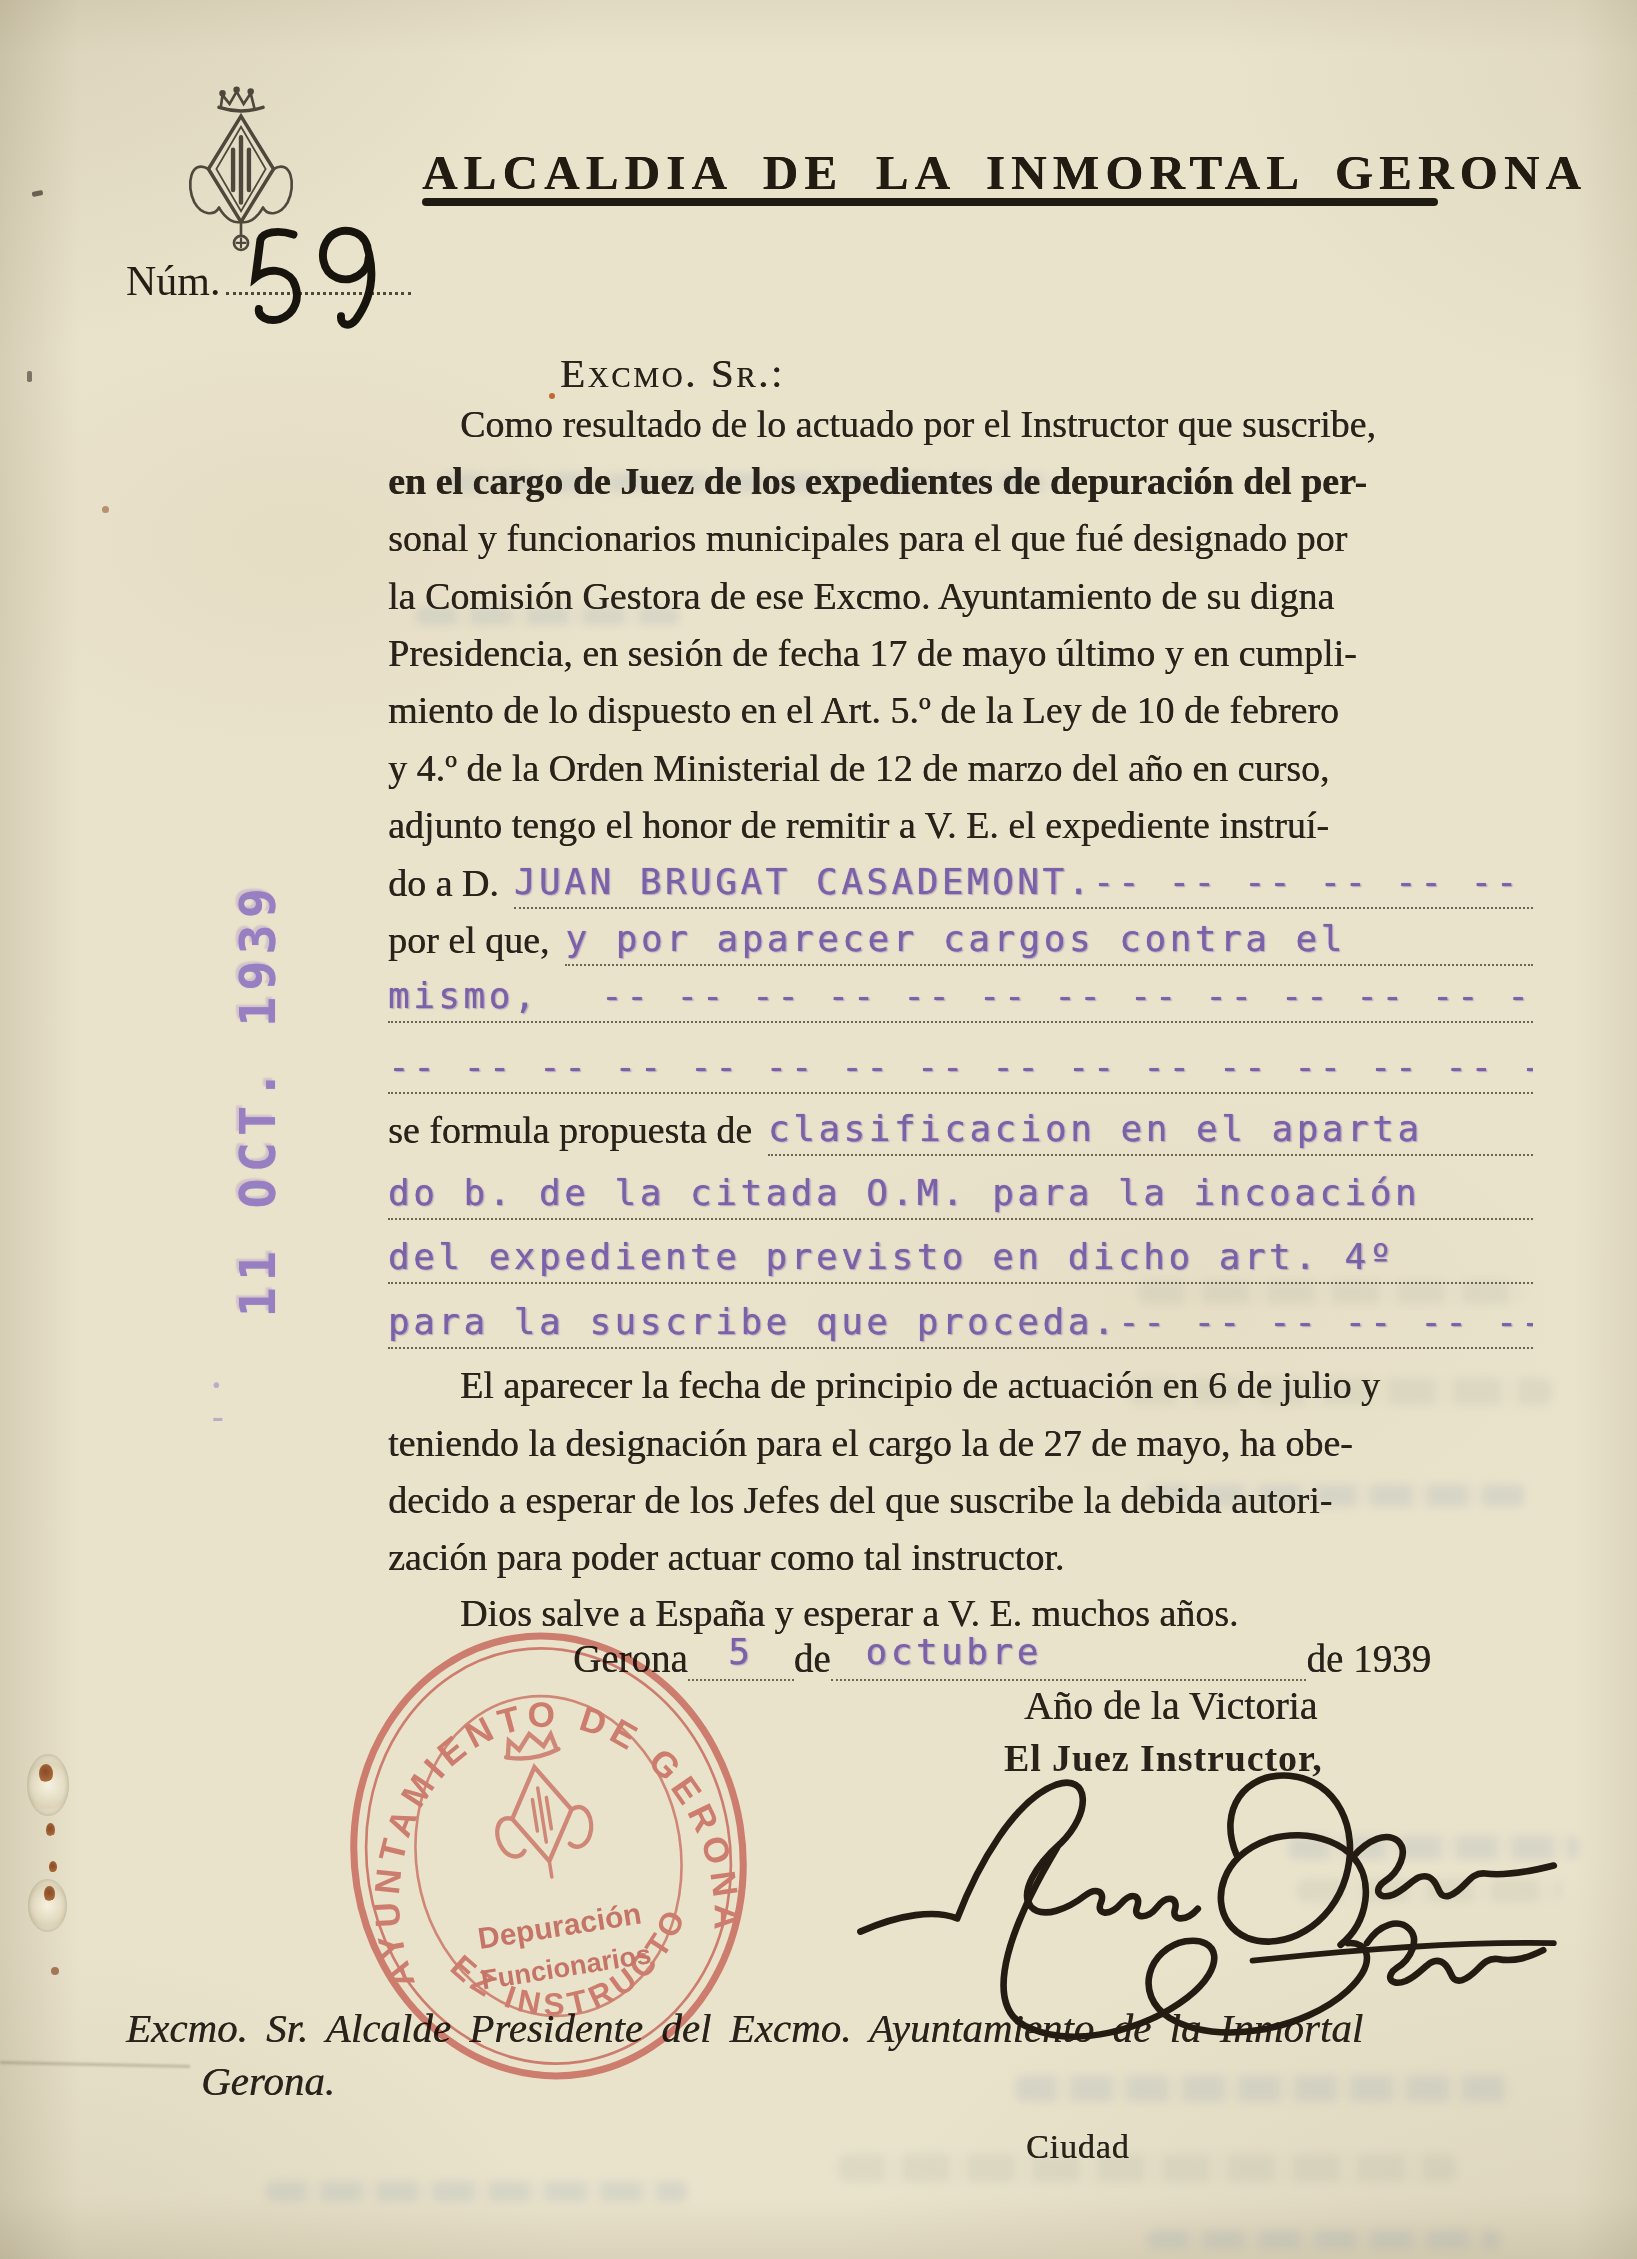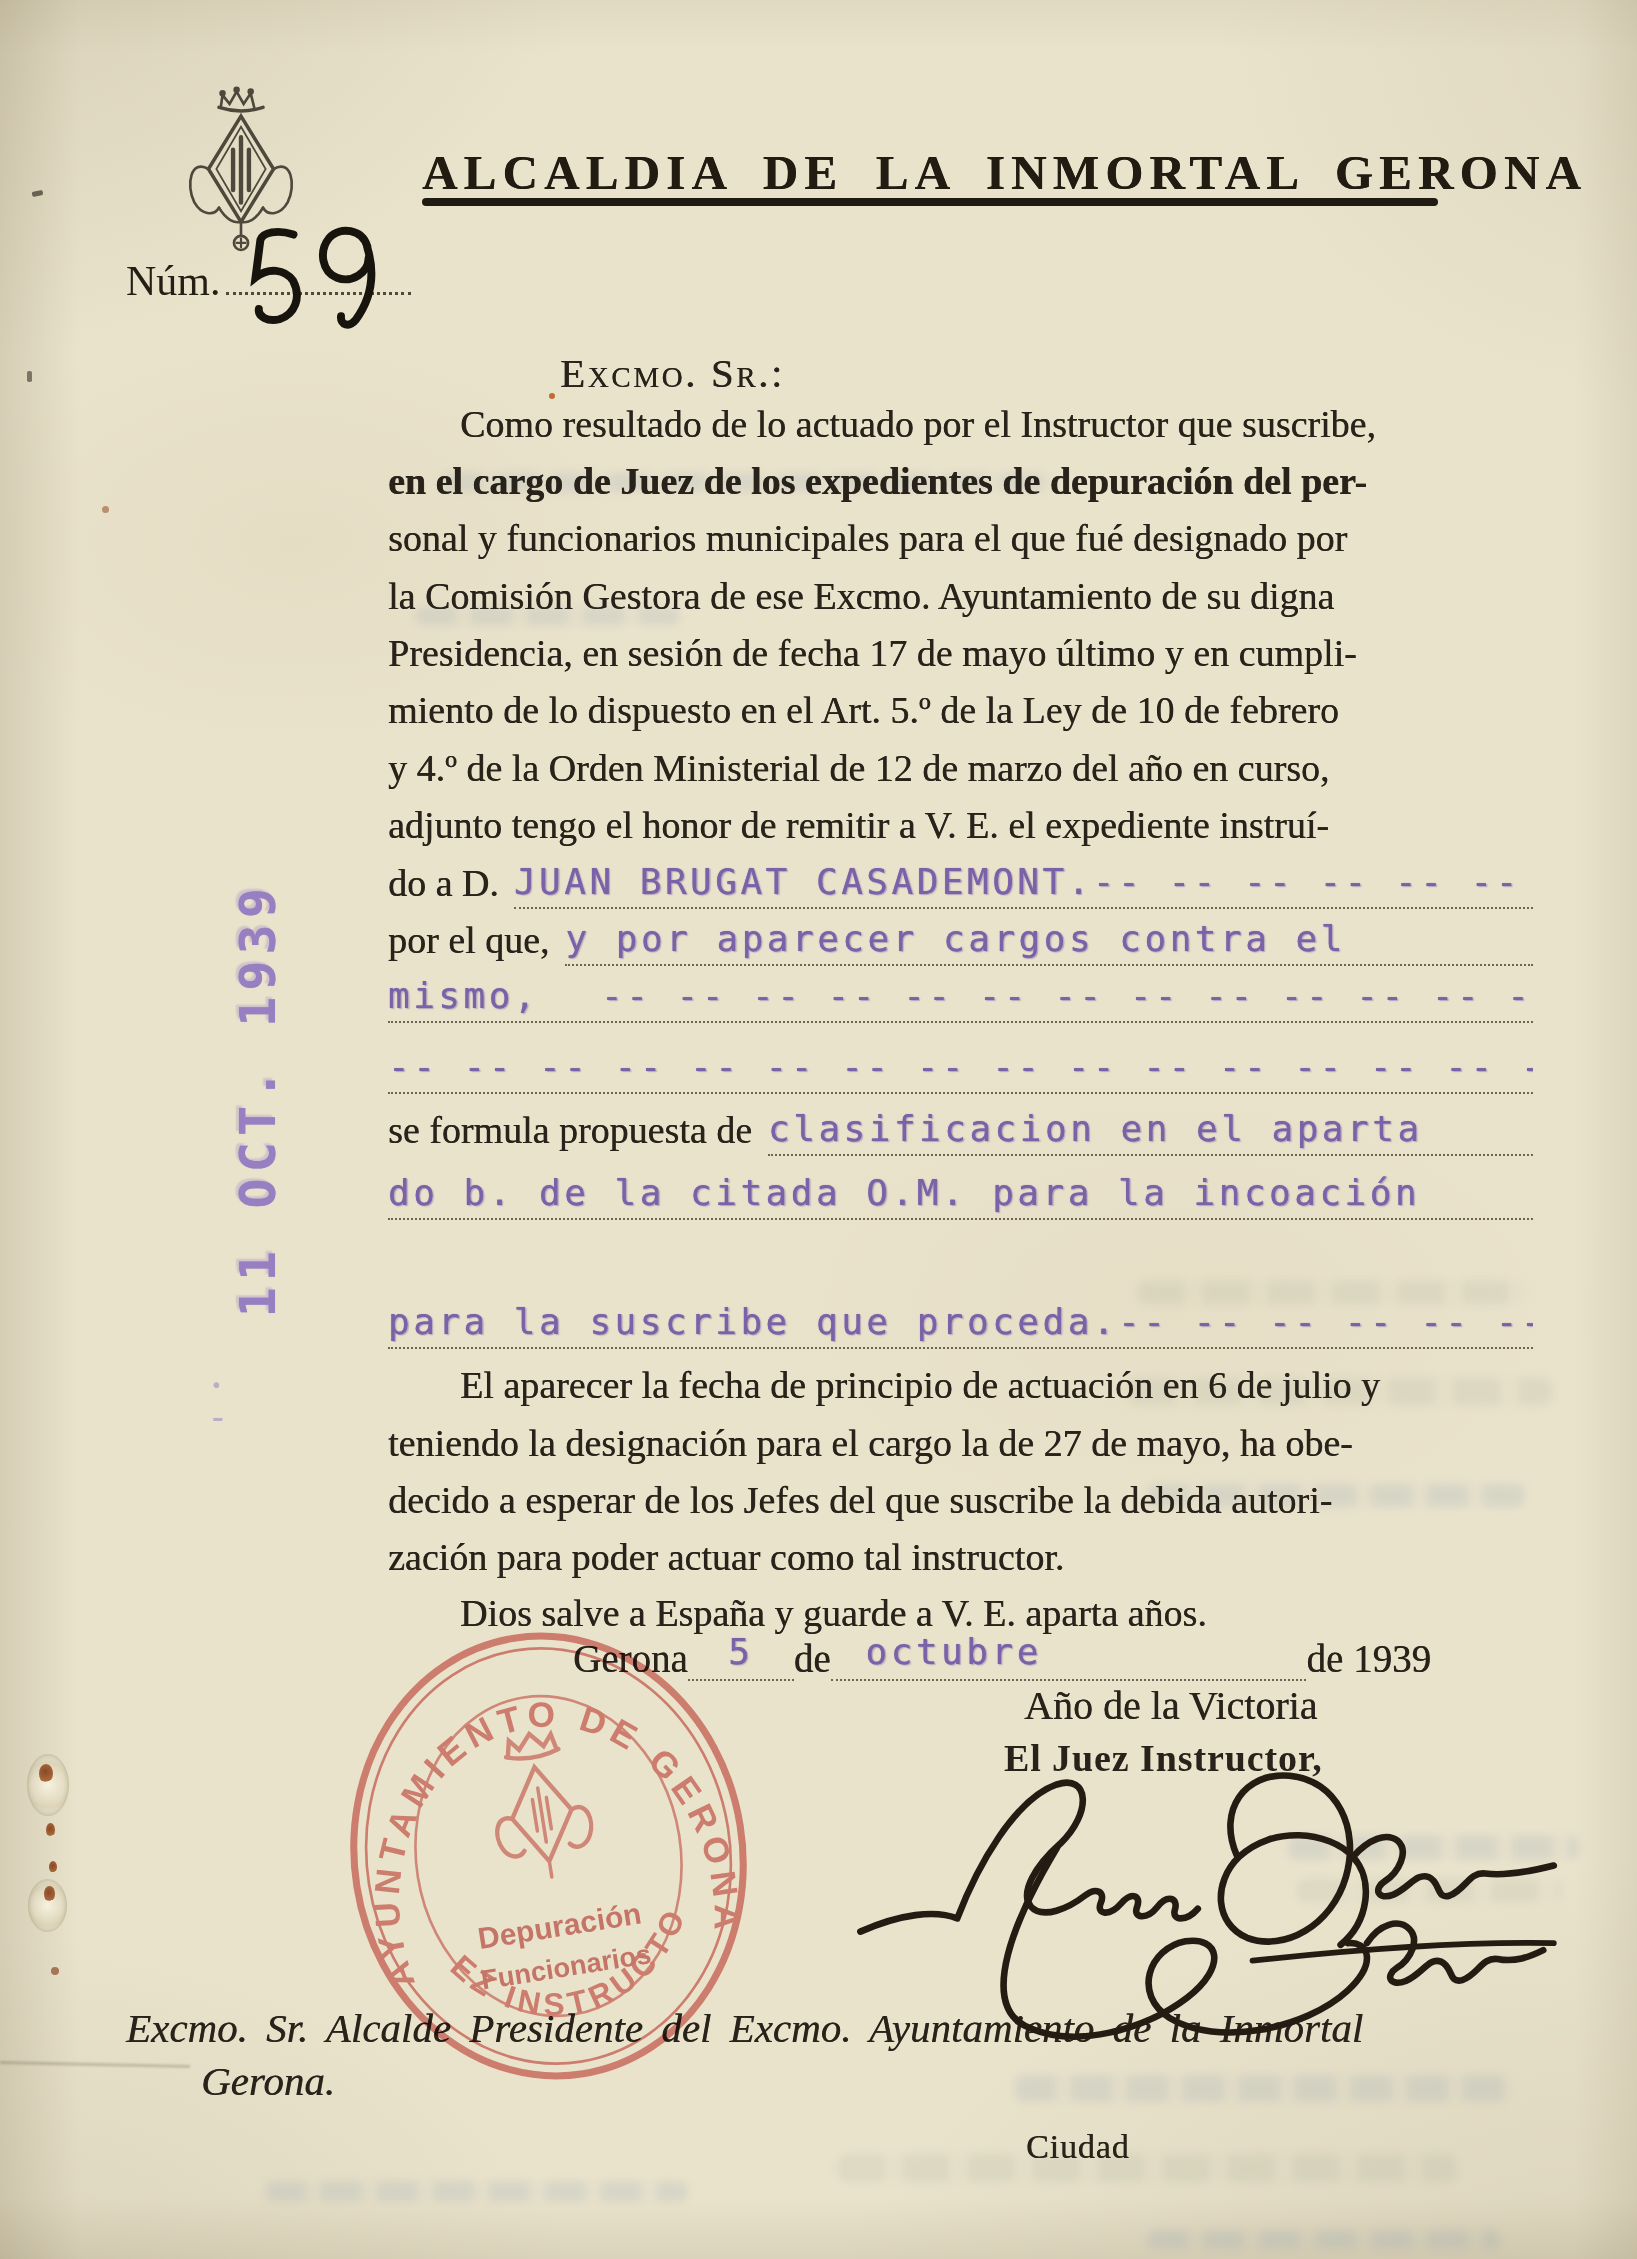--- a/index.html
+++ b/index.html
@@ -198,38 +198,41 @@
   </div>
 
   <div class="ln" style="top:1169px;">
     <span class="fill"><span class="t">do b. de la citada O.M. para la incoación</span></span>
   </div>
   <div class="ln" style="top:1105px;">
     <span class="p">se formula propuesta de</span>
       <span class="gap"></span>
     <span class="fill"><span class="t">clasificacion en el aparta</span></span>
   </div>
+  <div class="ln" style="top:1233px;">
+    <span class="fill"><span class="t">del expediente previsto en dicho art. 4º</span></span>
+  </div>
   <div class="ln" style="top:1298px;">
     <span class="fill"><span class="t">para la suscribe que proceda.-- -- -- -- -- --</span></span>
   </div>
 
   <div class="ln" style="top:1360px;">
       <span class="p indent">El aparecer la fecha de principio de actuación en 6 de julio y</span>
     </div>
   <div class="ln" style="top:1418px;">
       <span class="p">teniendo la designación para el cargo la de 27 de mayo, ha obe-</span>
     </div>
   <div class="ln" style="top:1475px;">
       <span class="p">decido a esperar de los  Jefes del que suscribe la  debida autori-</span>
     </div>
   <div class="ln" style="top:1532px;">
       <span class="p">zación para poder  actuar como tal instructor.</span>
     </div>
   <div class="ln" style="top:1588px;">
-      <span class="p indent">Dios salve a España y guarde a V. E. aparta años.</span>
+      <span class="p indent">Dios salve a España y esperar a V. E. muchos años.</span>
     </div>
 
   <div class="dateline">
     <span class="p">Gerona</span>
     <span class="fill-sm"><span class="t">5</span></span>
     <span class="p">de</span>
     <span class="fill" style="padding-left:35px;"><span class="t">octubre</span></span>
     <span class="p">de 1939</span>
   </div>
 

